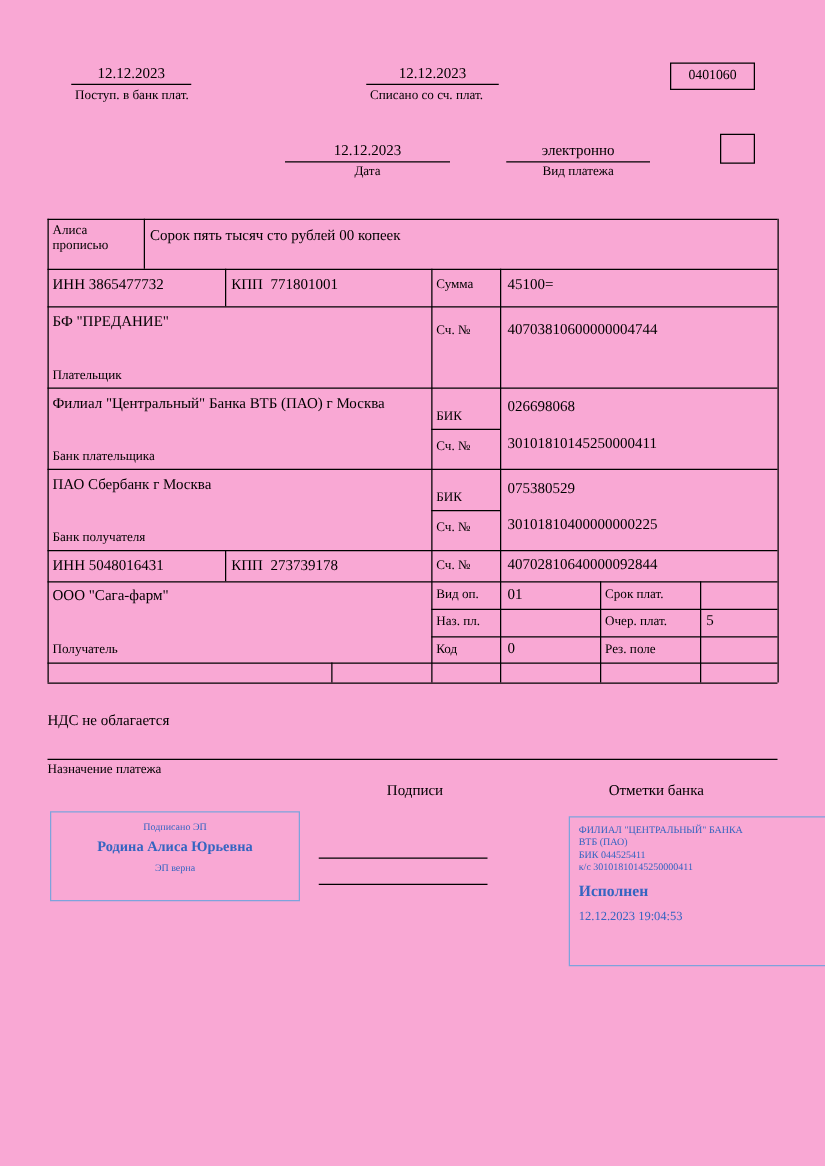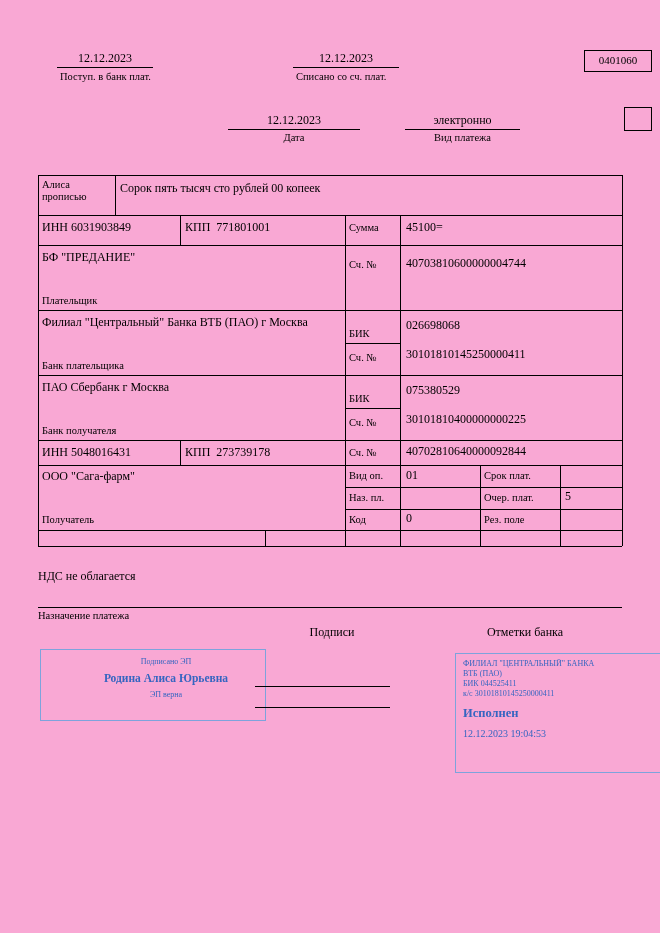--- a/index.html
+++ b/index.html
@@ -6,23 +6,23 @@
   .page{position:relative;width:660px;height:933px;background:#f9a8d4;
         font-family:"Liberation Serif","DejaVu Serif",serif;color:#000;overflow:hidden;}
   .t{position:absolute;font-size:12px;line-height:13px;white-space:nowrap;}
   .sm{font-size:10.5px;line-height:12px;}
   .ctr{text-align:center;}
   .b{font-weight:bold;}
   .wrap{white-space:normal;}
   .pre{white-space:pre;}
   .hline{position:absolute;height:1px;background:#000;}
   .vline{position:absolute;width:1px;background:#000;}
-  .box{position:absolute;border:1px solid #000;margin-left:48px;}
+  .box{position:absolute;border:1px solid #000;}
   .stamp{position:absolute;border:1px solid var(--stamp-border,#6b96d6);color:var(--stamp-blue,#3565c1);}
-  .stamp-left{text-align:center;padding-top:7px;padding-left:26px;}
+  .stamp-left{text-align:center;padding-top:7px;}
   .stamp-left .top,.stamp-left .bottom{font-size:8px;line-height:10px;}
   .stamp-left .name{font-size:11.5px;font-weight:bold;margin:5px 0 6px;}
   .stamp-right{padding:5px 7px;font-size:8px;line-height:10px;}
   .stamp-right .status{font-size:12.5px;font-weight:bold;margin-top:9px;}
   .stamp-right .dt{font-size:10px;margin-top:11px;}
 </style>
 </head>
 <body>
 
 <div class="page">
@@ -66,21 +66,21 @@
   <div class="vline" style="left:180px;top:440px;height:25px"></div>
   <div class="vline" style="left:345px;top:215px;height:331px"></div>
   <div class="vline" style="left:400px;top:215px;height:331px"></div>
   <div class="vline" style="left:480px;top:465px;height:81px"></div>
   <div class="vline" style="left:560px;top:465px;height:81px"></div>
   <div class="vline" style="left:265px;top:530px;height:16px"></div>
 
   <div class="t sm wrap" style="left:42px;top:179px;width:68px">Алиса прописью</div>
   <div class="t" style="left:120px;top:182px">Сорок пять тысяч сто рублей 00 копеек</div>
 
-  <div class="t" style="left:42px;top:221px">ИНН 6031903849</div>
+  <div class="t" style="left:42px;top:221px">ИНН 3865477732</div>
   <div class="t pre" style="left:185px;top:221px">КПП  771801001</div>
   <div class="t sm" style="left:349px;top:222px">Сумма</div>
   <div class="t" style="left:406px;top:221px">45100=</div>
 
   <div class="t" style="left:42px;top:251px">БФ "ПРЕДАНИЕ"</div>
   <div class="t sm" style="left:42px;top:295px">Плательщик</div>
   <div class="t sm" style="left:349px;top:259px">Сч. №</div>
   <div class="t" style="left:406px;top:257px">40703810600000004744</div>
 
   <div class="t" style="left:42px;top:316px">Филиал "Центральный" Банка ВТБ (ПАО) г Москва</div>

